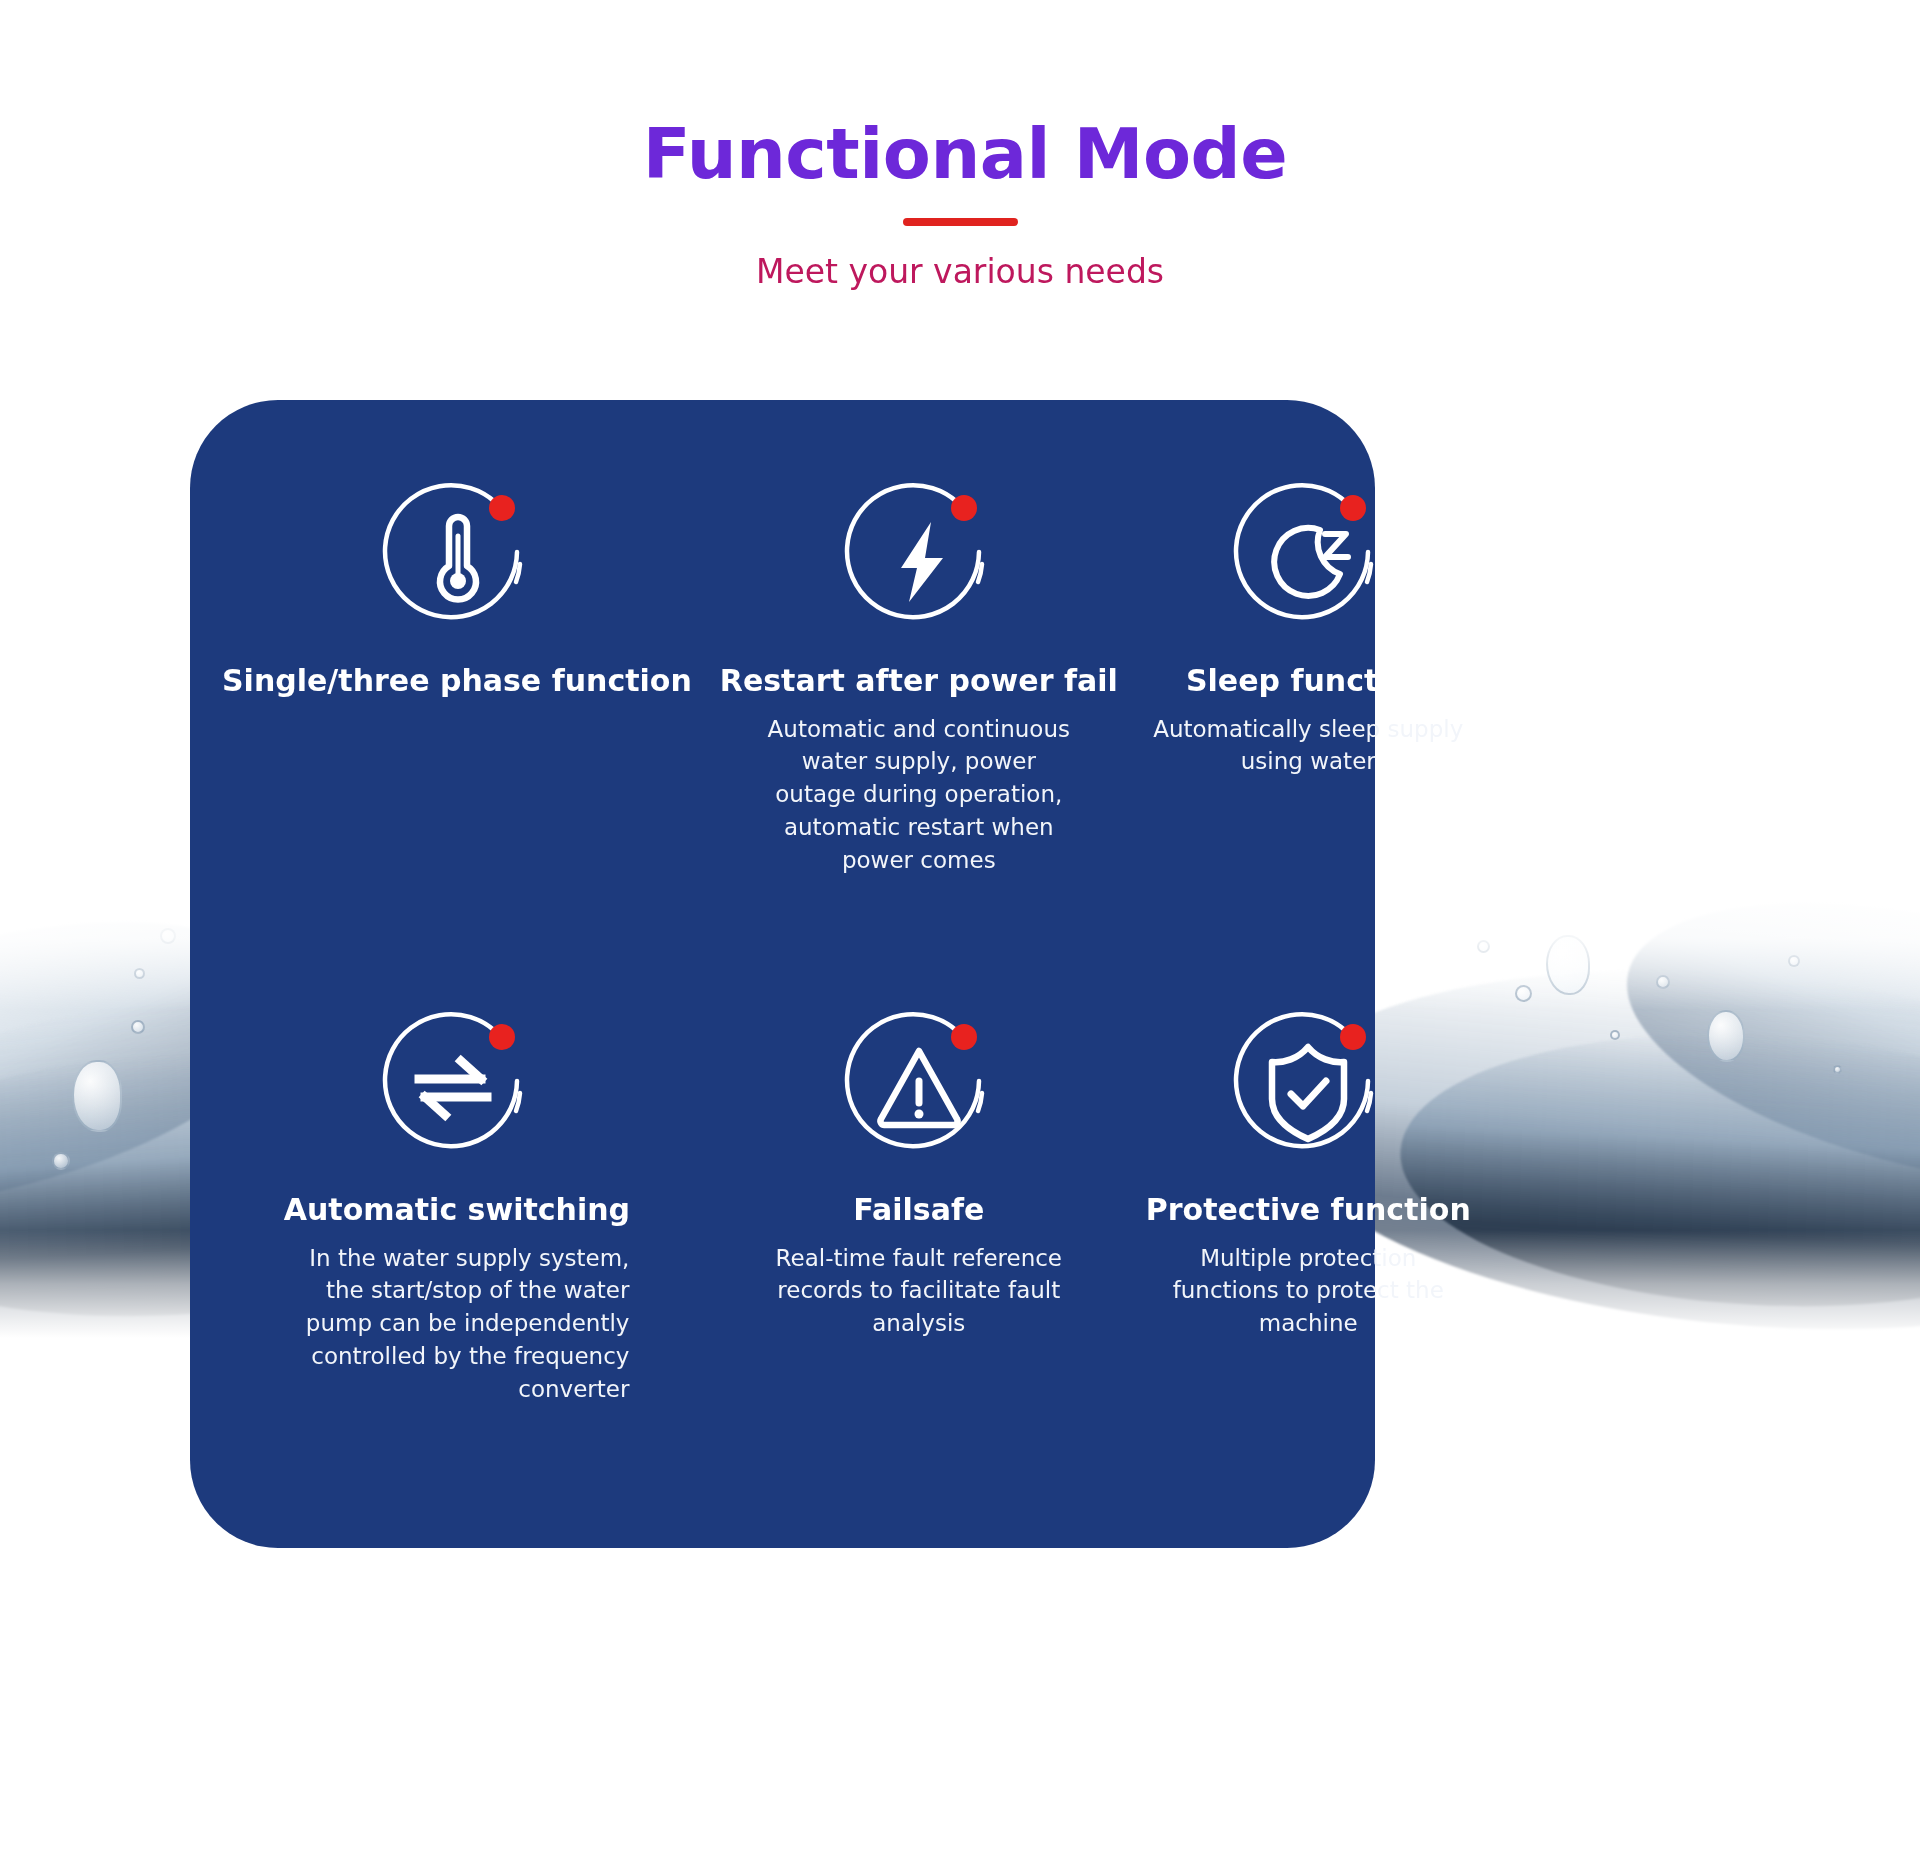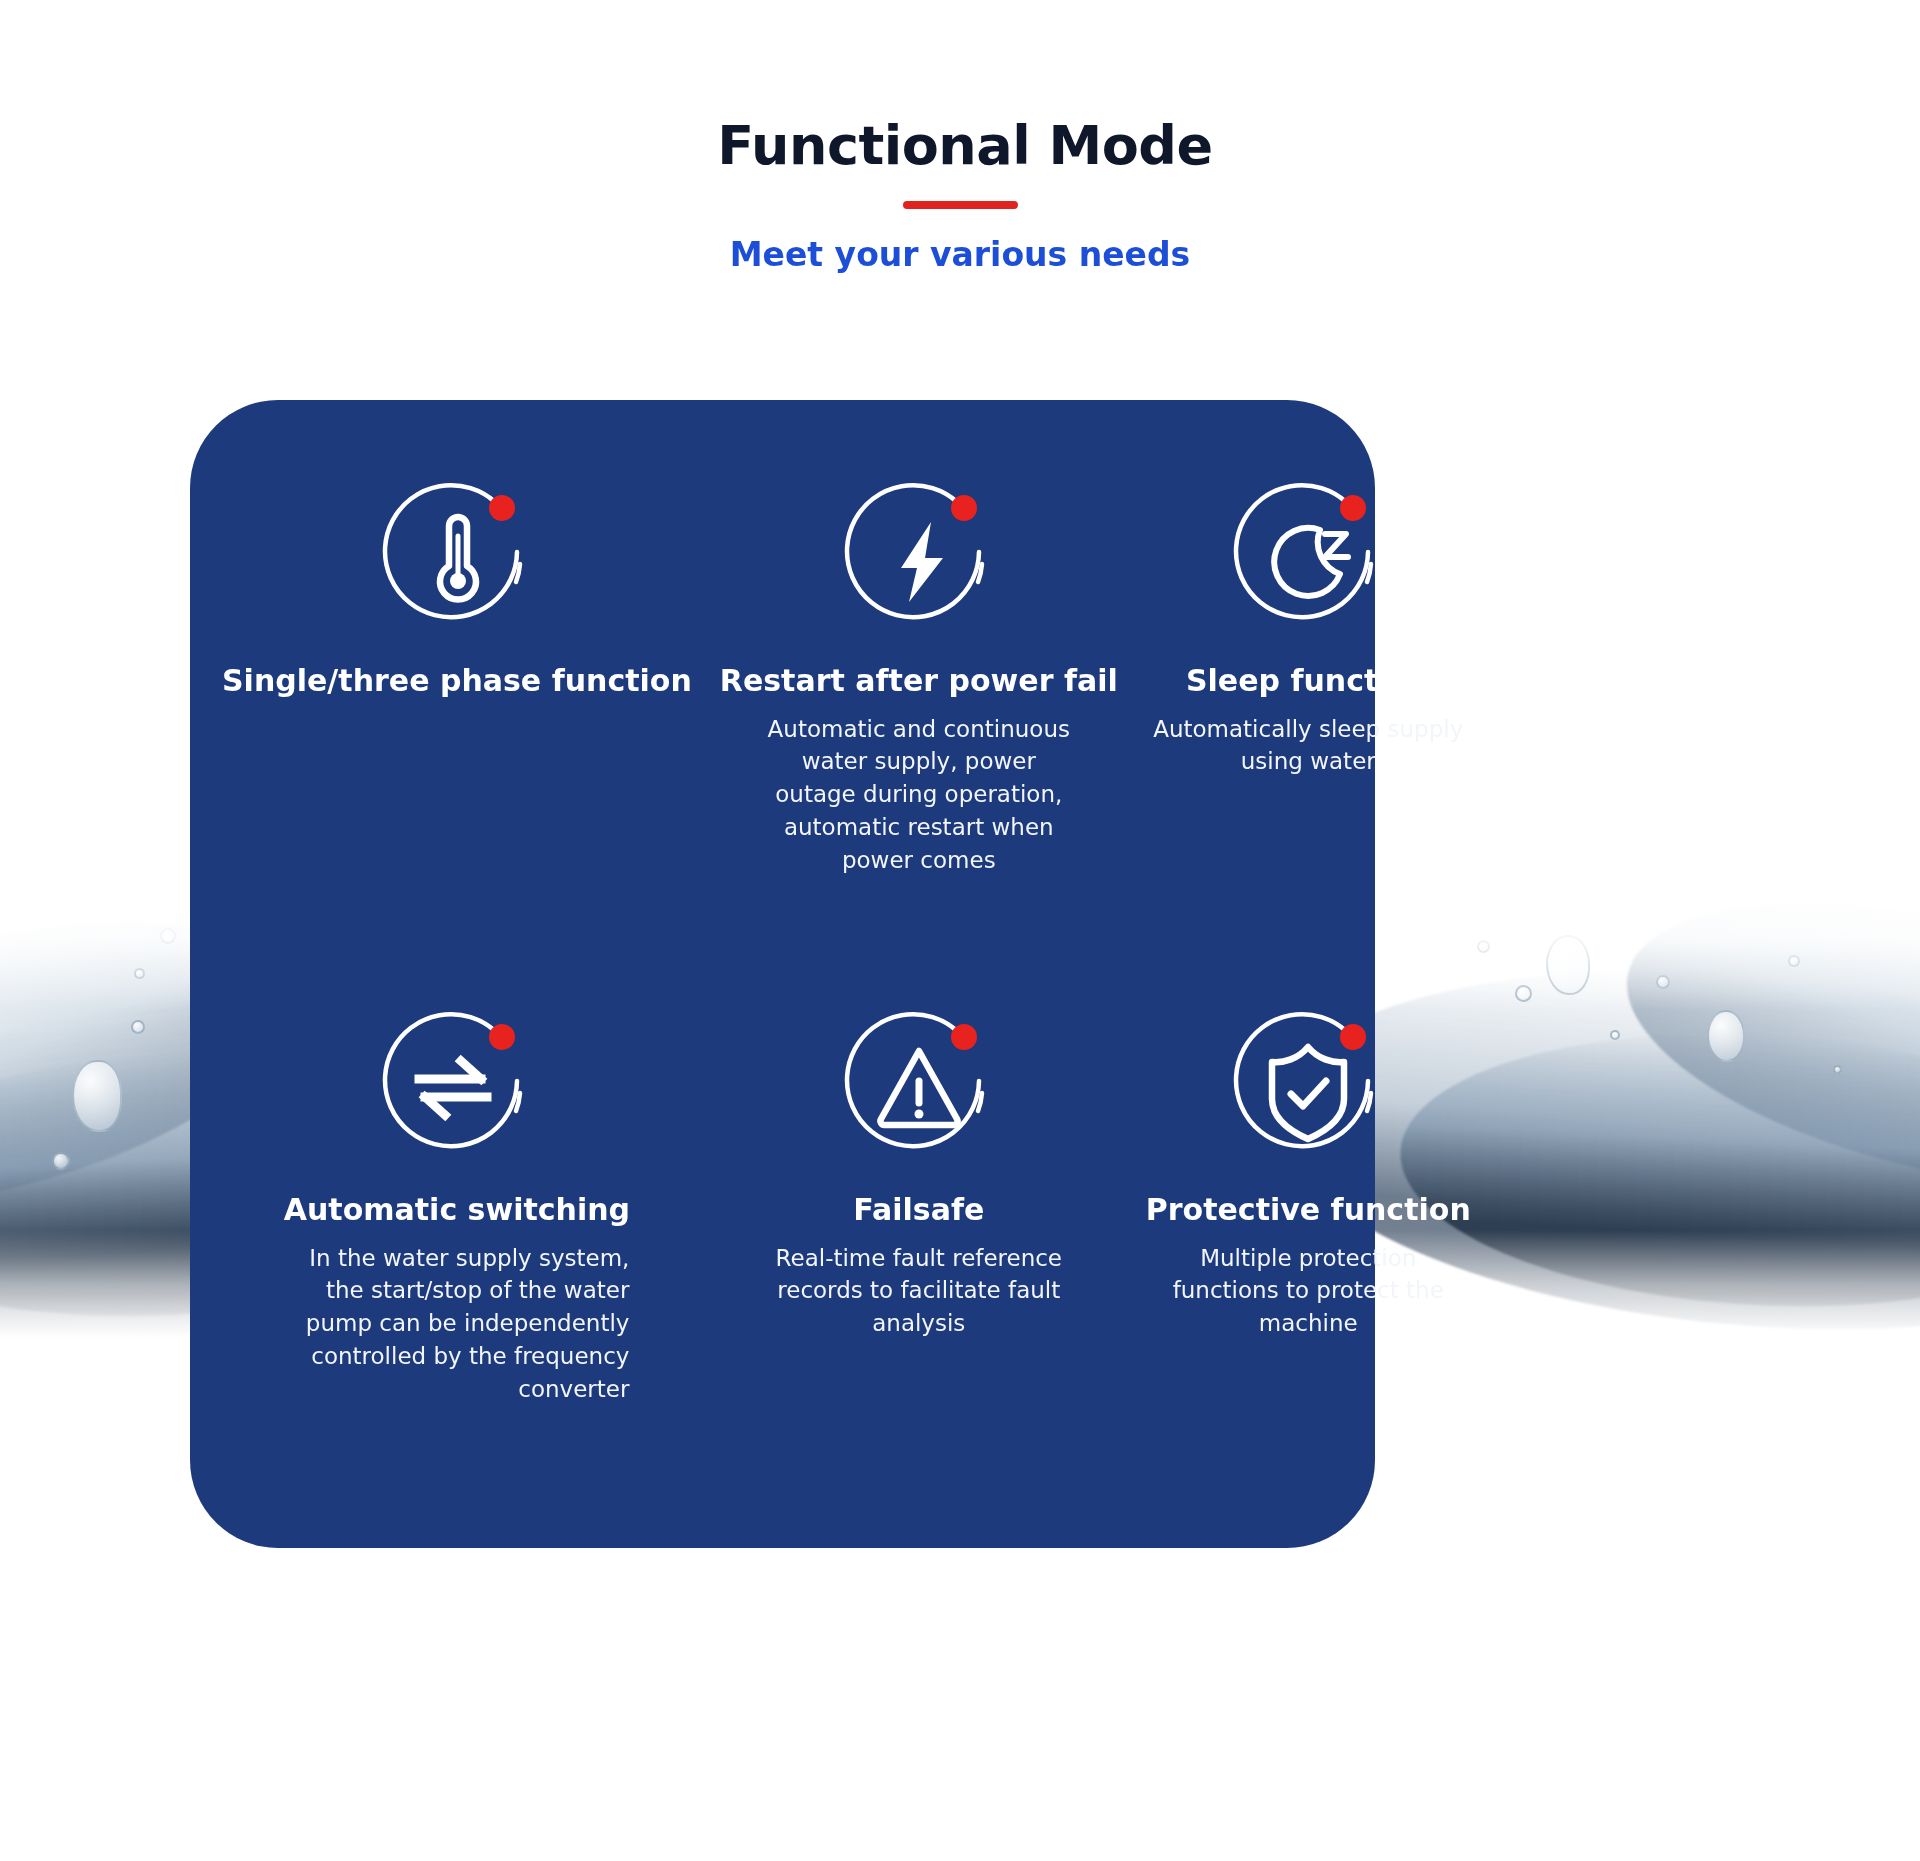--- a/index.html
+++ b/index.html
@@ -87,38 +87,38 @@
     position: absolute;
     border-radius: 50% 50% 50% 50%;
     border: 2px solid rgba(120,145,170,0.5);
     background: radial-gradient(circle at 35% 28%, rgba(255,255,255,0.95), rgba(228,238,246,0.4));
   }
 
   
   .header { position: relative; text-align: center; padding-top: 118px; z-index: 5; }
   .page-title {
     font-family: "DejaVu Sans", "Liberation Sans", sans-serif;
-    font-size: 54px;
+    font-size: 70px;
     font-weight: bold;
-    color: #0f172a;
+    color: #6d28d9;
     letter-spacing: -0.5px;
     line-height: 1.05;
     padding-left: 10px;
   }
   .title-rule {
     width: 115px; height: 8px;
     background: #E0231F;
     border-radius: 5px;
     margin: 26px auto 0;
   }
   .page-subtitle {
     margin-top: 26px;
     font-size: 33px;
-    color: #1d4ed8;
-    font-weight: bold;
+    color: #be185d;
+    font-weight: normal;
   }
 
   
   .panel {
     position: absolute;
     left: 190px;
     top: 400px;
     width: 1185px;
     height: 1148px;
     background: #1D3A7D;

